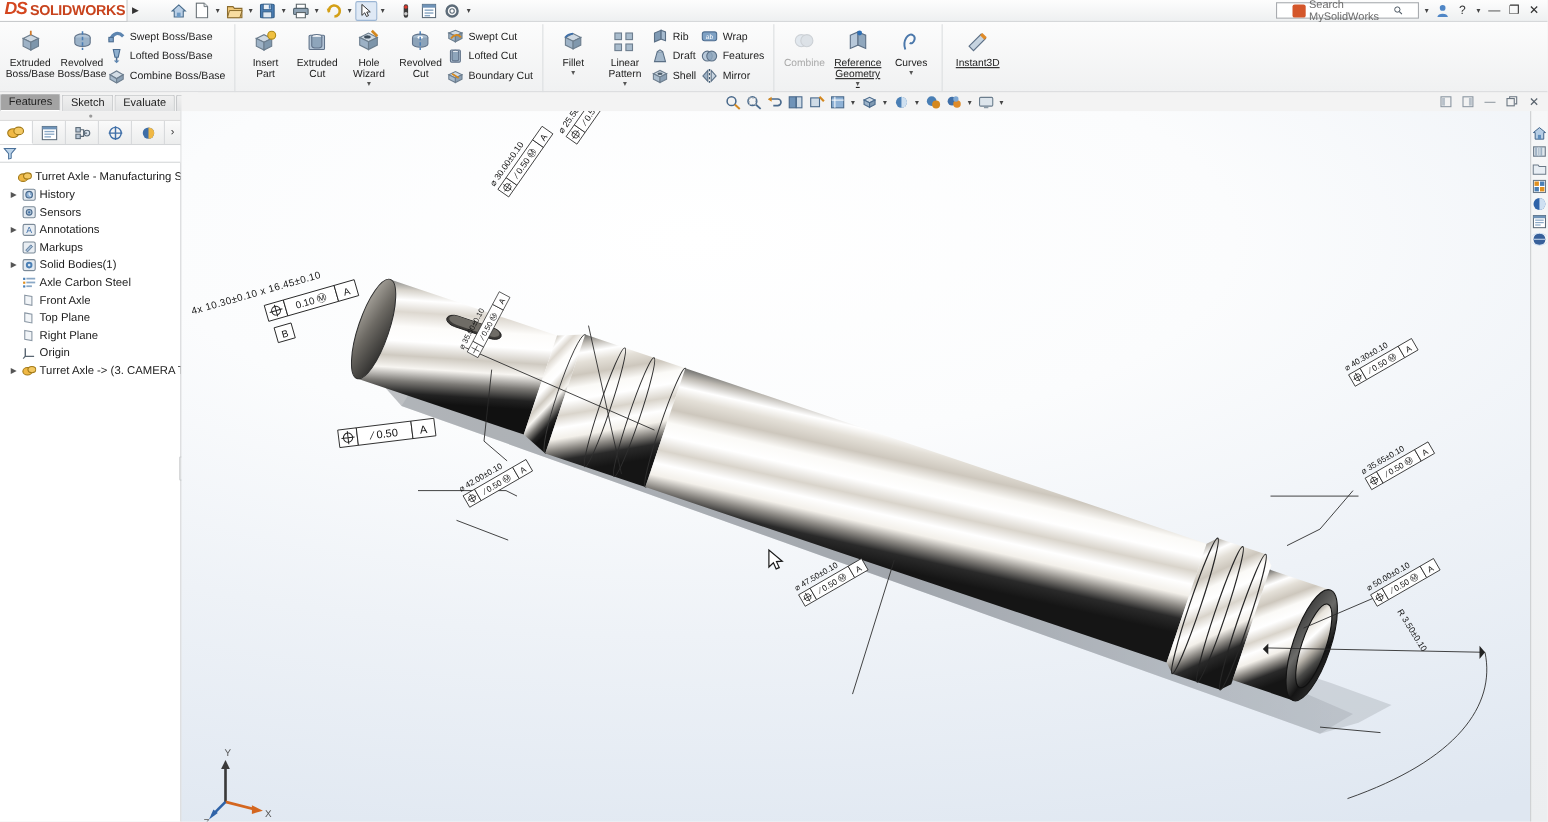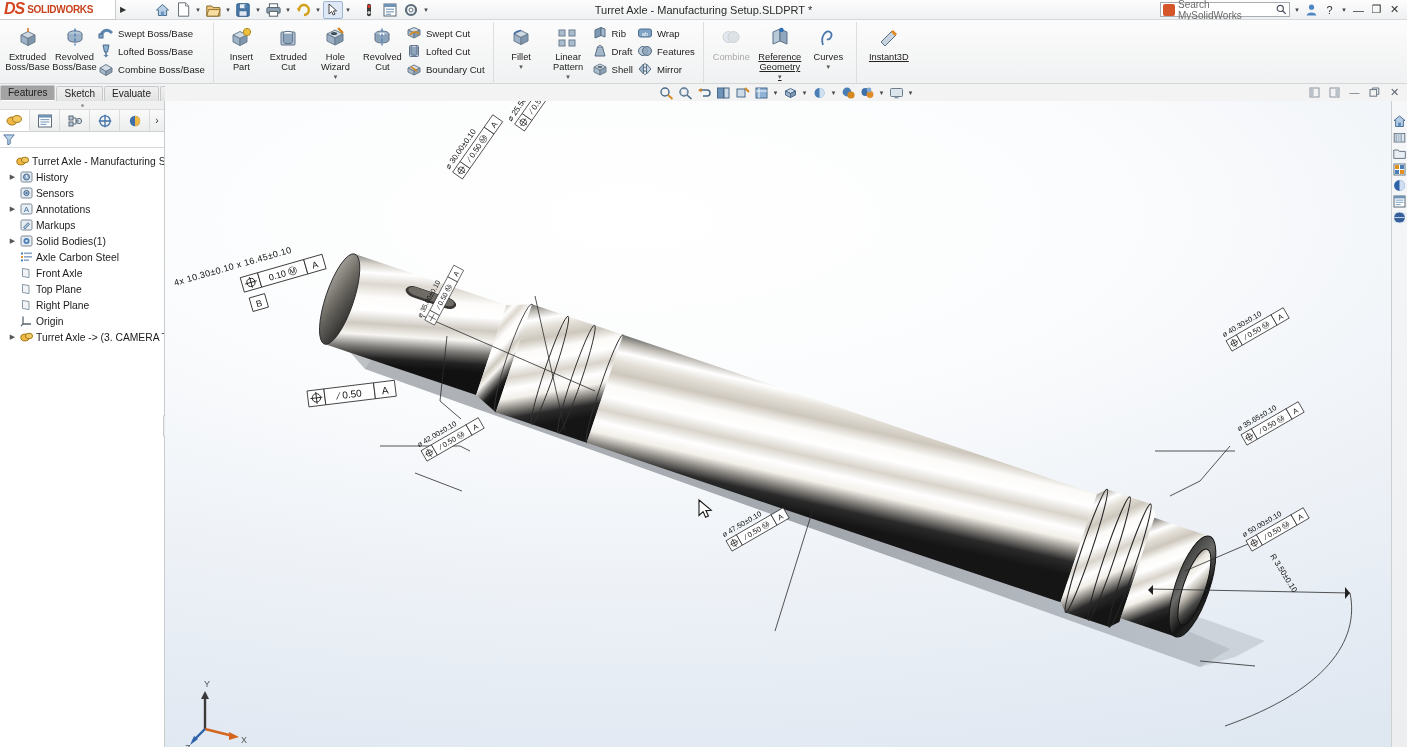--- a/index.html
+++ b/index.html
@@ -18,38 +18,38 @@
     background:linear-gradient(#fdfdfd,#eef0f1);
     border-bottom:1px solid #d6d8da;
     display:flex; align-items:center;
   }
   .logo-box {
     width:116px; height:20px; background:#fff;
     border:1px solid #c8cacc; border-top:none; border-left:none;
     display:flex; align-items:center; padding-left:4px; gap:3px;
   }
   .logo-ds { color:#d4461f; font-weight:bold; font-size:16px; font-style:italic; letter-spacing:-1px;}
-  .logo-sw { color:#c8431d; font-weight:bold; font-size:10px; letter-spacing:-0.3px;}
+  .logo-sw { color:#c8431d; font-weight:bold; font-size:13px; letter-spacing:-0.3px;}
   .tb-arrow { width:14px; text-align:center; color:#333; font-size:8px; }
   .tb-icons { display:flex; align-items:center; gap:1px; margin-left:22px; }
   .tbi {
     width:20px; height:18px; display:flex; align-items:center; justify-content:center;
     position:relative; border-radius:2px;
   }
   .tbi.sel { background:#dfe9f5; border:1px solid #9cb6d4; }
   .tbi-sep { width:5px; }
   .caret { font-size:7px; color:#444; width:8px; text-align:center; }
   .title-text {
     position:absolute; left:0; right:0; text-align:center;
     font-size:11px; color:#2b2b2b; pointer-events:none;
   }
   .tb-right { margin-left:auto; display:flex; align-items:center; gap:3px; padding-right:5px; }
   .searchbox {
     width:130px; height:15px; background:#fff; border:1px solid #a9acb0;
-    display:flex; align-items:center; gap:3px; padding:0 2px;
+    display:flex; align-items:center; gap:3px; padding:0 14px;
     font-size:10px; color:#6b6b6b;
   }
   .search-ic { width:12px;height:12px;background:#d4562a;border-radius:2px; flex:none;}
   .win-btn { width:15px;height:15px; display:flex;align-items:center;justify-content:center;
              font-size:11px;color:#333; }
 
   
   .ribbon {
     position:absolute; top:20px; left:0; width:1407px; height:64px;
     background:linear-gradient(#fcfcfc,#f0f1f2);
@@ -225,21 +225,20 @@
       </div>
       <div class="tbi">
         <svg width="14" height="14" viewBox="0 0 14 14">
             <circle cx="7" cy="7" r="5" fill="none" stroke="#5c6b78" stroke-width="2.2"></circle>
             <circle cx="7" cy="7" r="2" fill="#fff" stroke="#5c6b78" stroke-width="1"></circle>
           </svg>
       </div>
       <span class="caret">▾</span>
     </div>
 
-    <div class="title-text">Turret Axle - Manufacturing Setup.SLDPRT *</div>
 
     <div class="tb-right">
       <div class="searchbox">
         <span class="search-ic"></span>
         <span>Search MySolidWorks</span>
         <svg width="11" height="11" viewBox="0 0 11 11" style="margin-left:auto">
             <circle cx="4.4" cy="4.4" r="3.2" fill="none" stroke="#4a5560" stroke-width="1.2"></circle>
             <path d="M6.8 6.8 L10 10" stroke="#4a5560" stroke-width="1.3"></path>
           </svg>
       </div>

